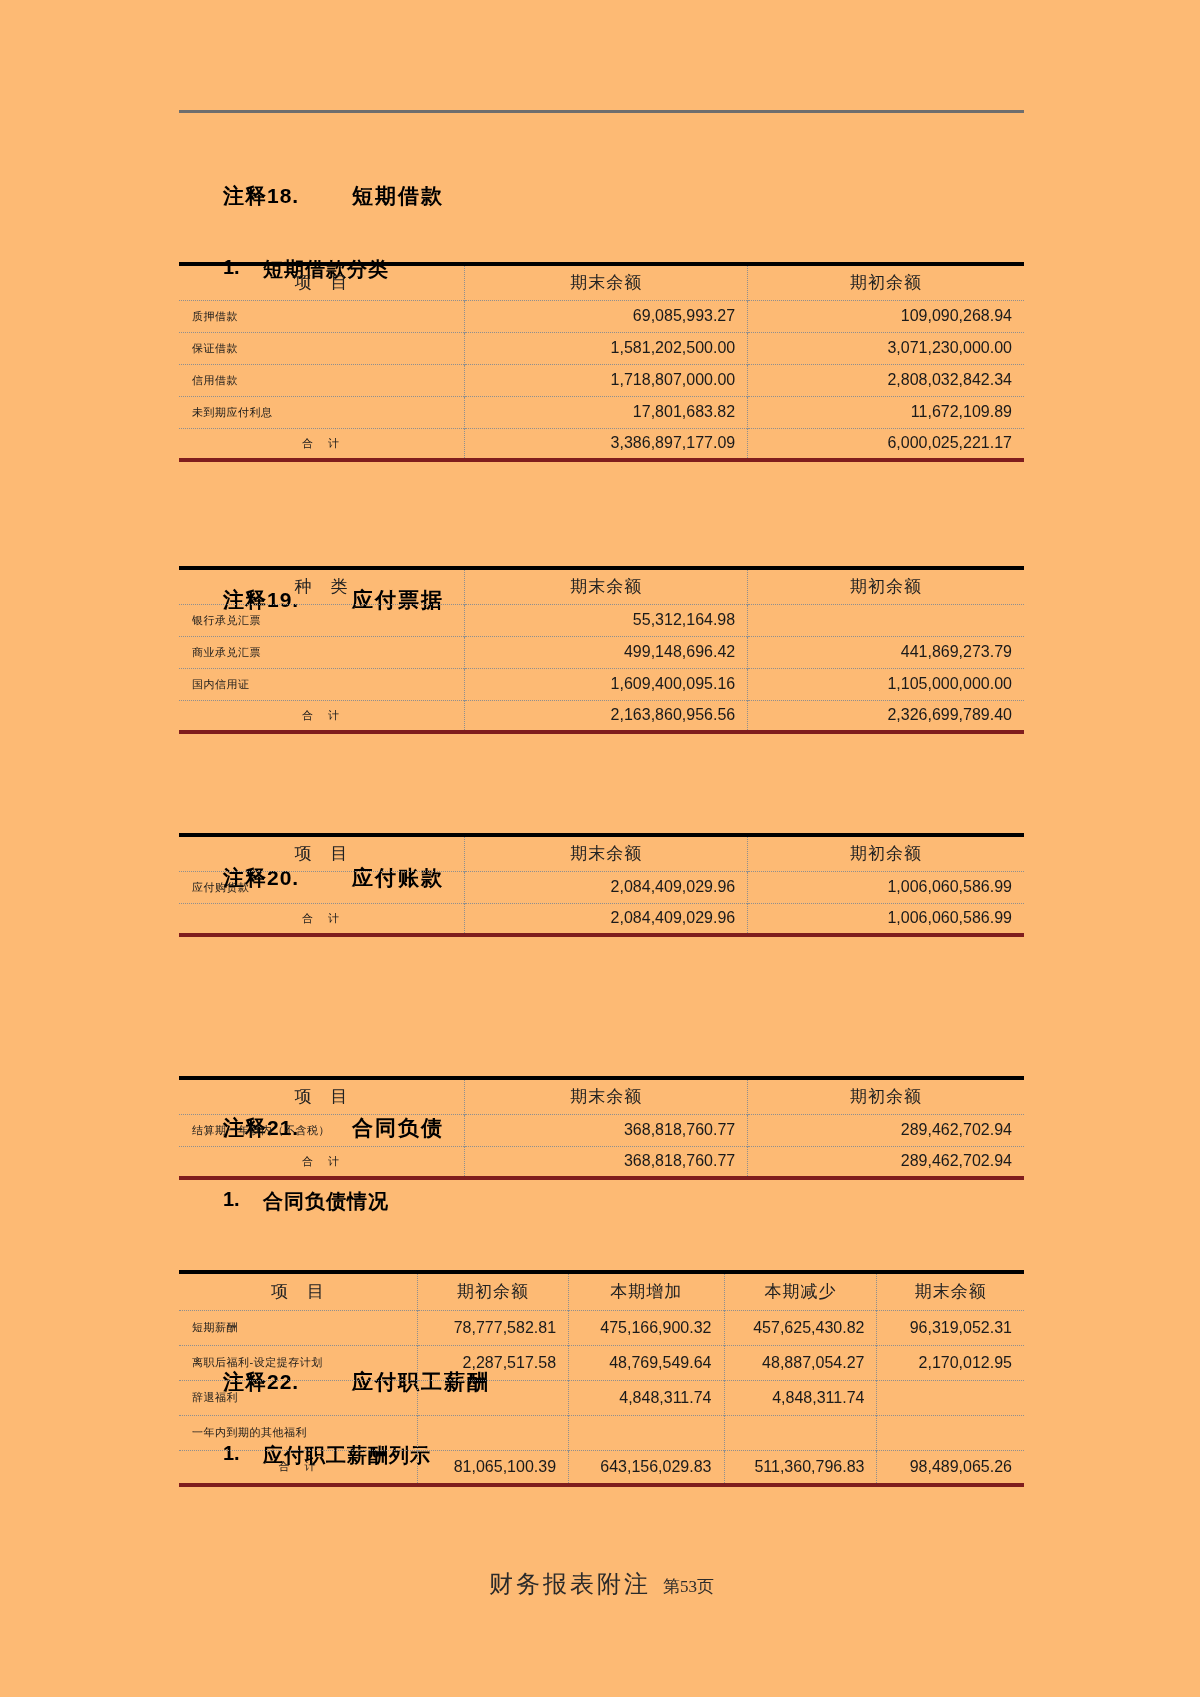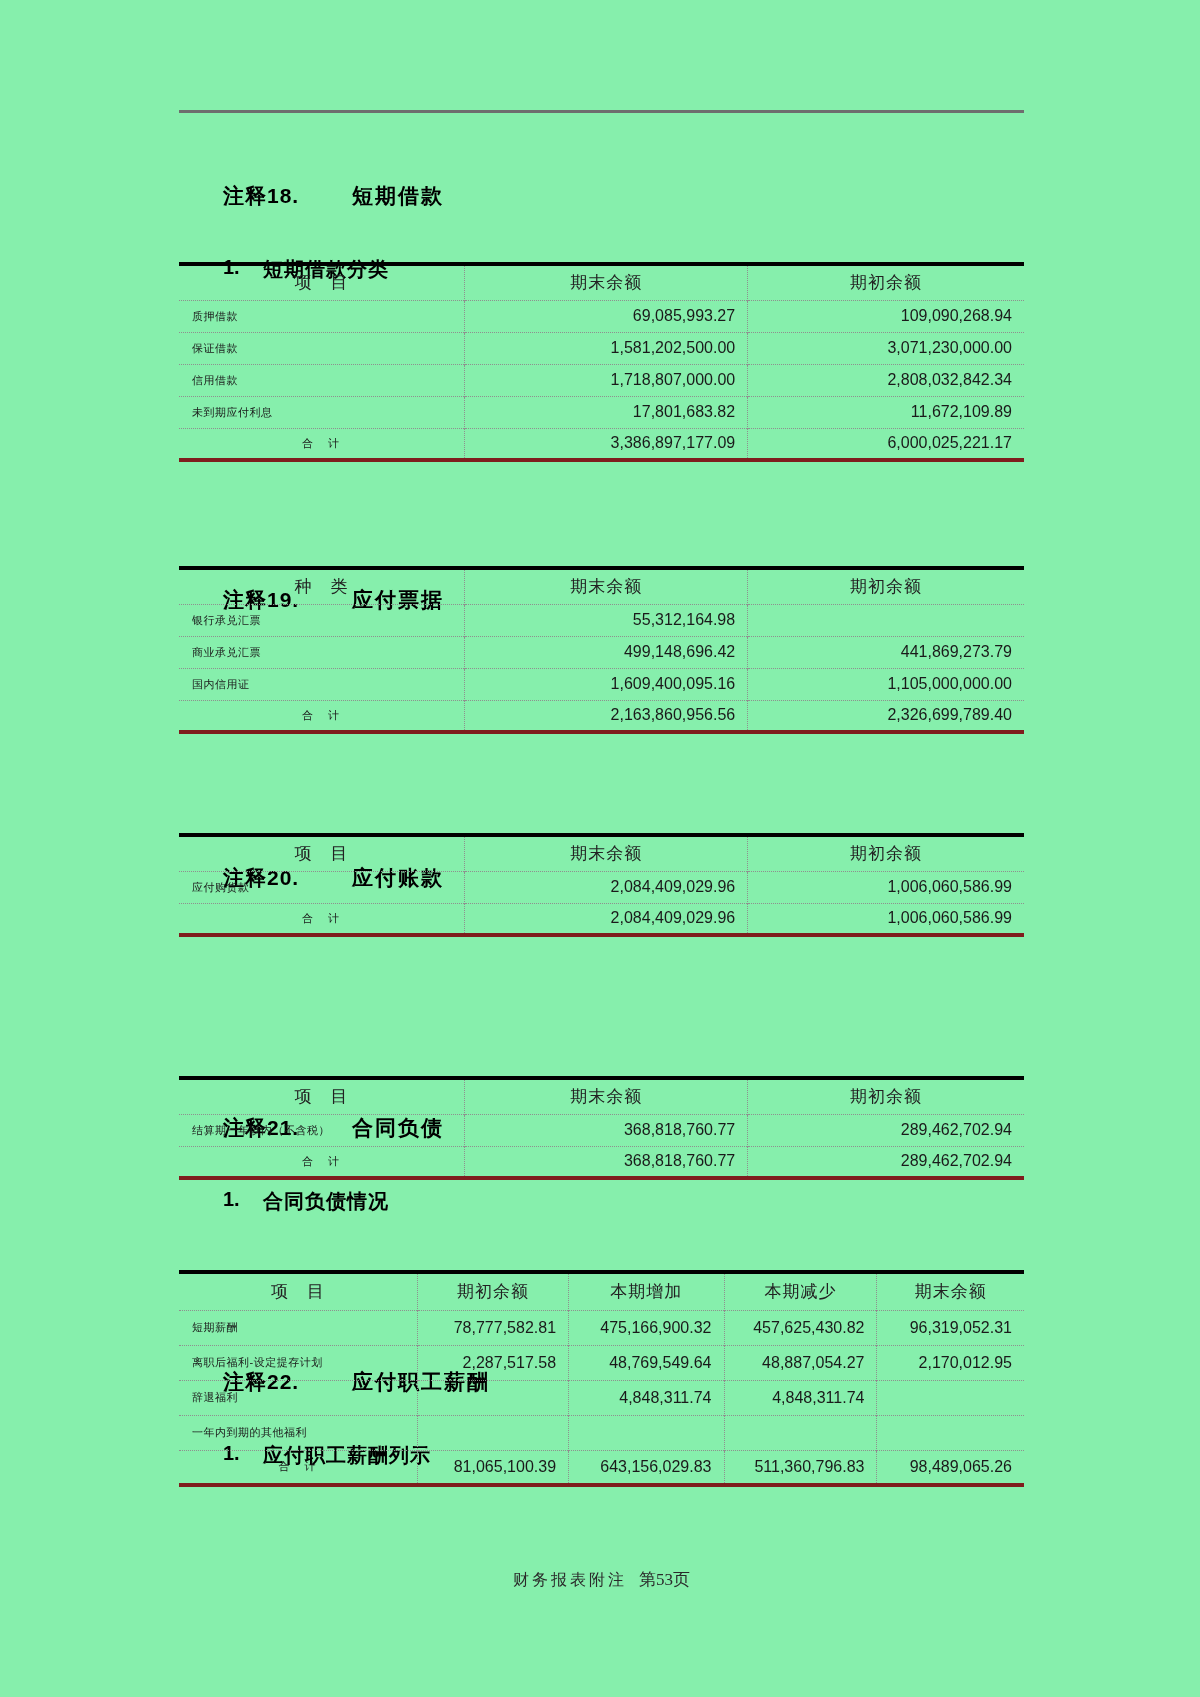--- a/index.html
+++ b/index.html
@@ -1,20 +1,20 @@
 <!DOCTYPE html>
 <html><head>
 <meta charset="utf-8">
 <style>
   * { margin:0; padding:0; box-sizing:border-box; }
   html,body { background:#e8e8e8; }
   .page {
     position:relative;
     width:1200px; height:1697px;
-    background:#86efac;
+    background:#fdba74;
     margin:0 auto;
     font-family:"Liberation Sans","DejaVu Sans",sans-serif;
     color:#1c1c1c;
     overflow:hidden;
   }
   .top-rule {
     position:absolute; top:110px; left:179px; width:845px;
     border-top:3px solid #6e6e6e;
   }
   .block { position:absolute; left:179px; width:845px; }
@@ -68,21 +68,21 @@
   #s3-head { top:776px; } #t3 { top:833px; }
   #s4-head { top:996px; } #s4-sub { top:1040px; } #t4 { top:1076px; }
   #s5-head { top:1192px; } #s5-sub { top:1236px; } #t5-block { top:1270px; }
 
   
   .footer {
     position:absolute; top:1568px; left:179px; width:845px;
     display:flex; justify-content:center; align-items:baseline;
     color:#2a2a2a;
   }
-  .footer .footer-title { font-family:"Liberation Serif","DejaVu Serif",serif; font-size:16px; letter-spacing:3px; }
+  .footer .footer-title { font-family:"Liberation Serif","DejaVu Serif",serif; font-size:24px; letter-spacing:3px; }
   .footer .footer-page { font-family:"Liberation Serif","DejaVu Serif",serif; font-size:17px; margin-left:12px; }
 </style>
 </head>
 <body>
 
 <div class="page">
 
   <div class="top-rule"></div>
 
   <div class="block note-heading" id="s1-head">

